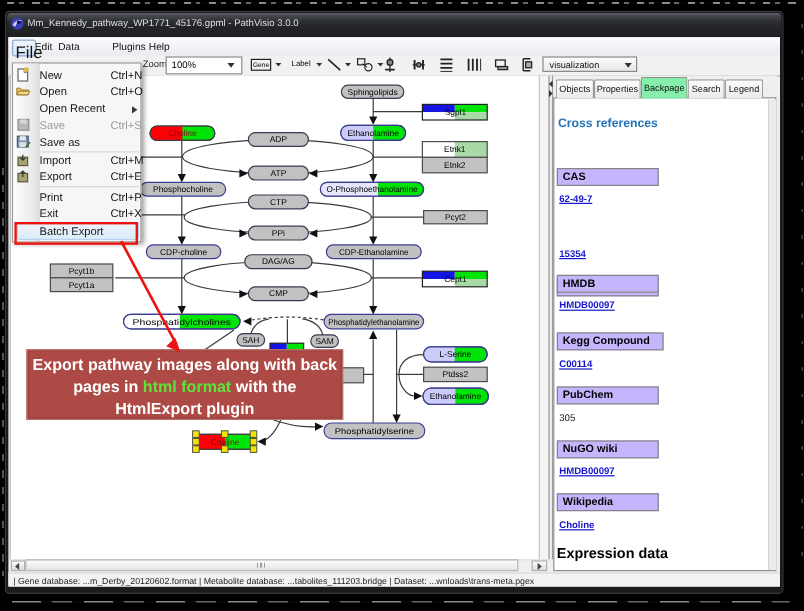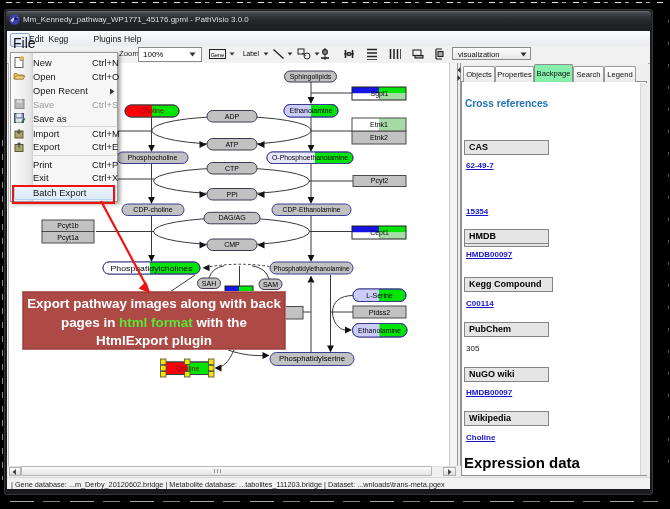--- a/index.html
+++ b/index.html
@@ -12,21 +12,21 @@
 .menubar span{position:absolute;top:3px;}
 .filebox{position:absolute;z-index:2;left:10px;top:33px;width:18px;height:12px;border:1px solid #89a7cc;background:linear-gradient(#f2f7fd,#d8e6f7);border-radius:2px;}
 .toolbar{position:absolute;left:7px;top:46px;width:643px;height:17px;background:#f1f1f2;border-bottom:1px solid #a8a8a8;}
 .combo{position:absolute;background:#fff;border:1px solid #8a8a8a;font-size:8px;}
 .statusbar{position:absolute;left:7px;top:477px;width:643px;height:11px;background:#f2f2f2;border-top:1px solid #d8d8d8;font-size:7.3px;color:#1c1c1c;}
 .canvas{position:absolute;left:8px;top:63px;width:441px;height:403px;background:#ffffff;border-left:1px solid #b8b8b8;box-sizing:border-box;}
 .hscroll{position:absolute;left:8px;top:466px;width:449px;height:11px;background:#f0f0f0;border-top:1px solid #e0e0e0;}
 .panel{position:absolute;left:461px;top:63px;width:187px;height:413px;background:#efefef;}
 .tab{position:absolute;border:1px solid #9a9a9a;border-bottom:none;background:linear-gradient(#fdfdfd,#e9e9e9);font-size:7.6px;color:#111;text-align:center;border-radius:2px 2px 0 0;}
 .pcontent{position:absolute;left:461px;top:81px;width:186px;height:395px;background:#fff;border:1px solid #8f8f8f;box-sizing:border-box;}
-.sbox{position:absolute;left:464px;width:85px;height:15px;background:#e5e5e5;border:1px solid #858585;box-sizing:border-box;font-weight:bold;font-size:9px;color:#000;padding-left:4px;line-height:13px;}
+.sbox{position:absolute;left:464px;width:85px;height:15px;background:#c4b5fd;border:1px solid #858585;box-sizing:border-box;font-weight:bold;font-size:9px;color:#000;padding-left:4px;line-height:13px;}
 .slink{position:absolute;left:466px;font-size:8px;color:#1414cc;text-decoration:underline;font-weight:bold;}
 .menu{position:absolute;left:10px;top:52px;width:108px;height:150px;background:#f6f6f6;border:1px solid #9a9a9a;box-sizing:border-box;box-shadow:2px 2px 4px rgba(0,0,0,.4);z-index:20;}
 .redbox{position:absolute;left:22px;top:291px;width:264px;height:59px;background:#ad4a46;border:1px solid #c0706c;box-shadow:inset 0 0 0 1px #94403c;z-index:30;box-sizing:border-box;text-align:center;color:#fff;font-weight:bold;font-size:13.4px;line-height:18.6px;padding-top:3px;}
 .grn{color:#5ae636;}
 svg{position:absolute;}
 </style></head>
 <body>
 
 <div class="abs" style="left:6px;top:2px;width:658px;height:1px;background:repeating-linear-gradient(90deg,#e4e4e4 0 6px,#0a0a0a 6px 10px,#aaaaaa 10px 14px,#0a0a0a 14px 21px);"></div>
 <div class="abs" style="left:10px;top:501px;width:648px;height:1px;background:repeating-linear-gradient(90deg,#a8a8a8 0 24px,#0a0a0a 24px 33px,#7e7e7e 33px 50px,#0a0a0a 50px 60px);"></div>
@@ -39,21 +39,21 @@
 <svg class="abs" style="left:8px;top:13px;" width="13" height="13" viewBox="0 0 13 13">
 <circle cx="6.5" cy="6.5" r="5.2" fill="#3a3fb0"></circle>
 <path d="M2.5 8 C4 4.5 8 3 11 4.5 C9 4 5.5 5.5 5 9 Z" fill="#c8d4f2"></path>
 <circle cx="7.6" cy="5.6" r="1.5" fill="#10124a"></circle>
 </svg>
 <div class="titletxt">Mm_Kennedy_pathway_WP1771_45176.gpml - PathVisio 3.0.0</div>
 
 <div class="contentbg"></div>
 <div class="menubar">
 <span style="left:22px;">Edit</span>
-    <span style="left:41.5px;">Kegg</span>
+    <span style="left:41.5px;">Data</span>
     <span style="left:63.5px;margin-top:40px;">View</span>
     <span style="left:86.5px;">Plugins</span>
     <span style="left:117px;">Help</span>
 </div>
 <div class="filebox"></div>
 <div class="abs" style="left:13px;top:34.5px;font-size:14px;color:#111;z-index:3;">File</div>
 
 <div class="toolbar"></div>
 
 <div class="abs" style="left:119px;top:49px;font-size:7.8px;color:#222;">Zoom:</div>
@@ -359,36 +359,36 @@
 <div class="sbox" style="top:229px;">HMDB</div>
 <div class="slink" style="top:250px;">HMDB00097</div>
 <div class="sbox" style="top:277px;width:89px;">Kegg Compound</div>
 <div class="slink" style="top:299px;">C00114</div>
 <div class="sbox" style="top:322px;">PubChem</div>
 <div class="abs" style="left:466px;top:344px;font-size:8px;color:#111;">305</div>
 <div class="sbox" style="top:367px;">NuGO wiki</div>
 <div class="slink" style="top:388px;">HMDB00097</div>
 <div class="sbox" style="top:411px;">Wikipedia</div>
 <div class="slink" style="top:433px;">Choline</div>
-<div class="abs" style="left:464px;top:454px;font-size:15px;font-weight:bold;color:#000;">Expression data</div>
+<div class="abs" style="left:464px;top:454px;font-size:12px;font-weight:bold;color:#000;">Expression data</div>
 
 <div class="hscroll"></div>
 <div class="abs" style="left:9px;top:467px;width:12px;height:9px;background:linear-gradient(#fdfdfd,#dadada);border:1px solid #b0b0b0;box-sizing:border-box;"></div>
 <svg class="abs" style="left:12px;top:469px;" width="5" height="6" viewBox="0 0 5 6">
     <path d="M4 0 L0.5 3 L4 6 Z" fill="#444"></path>
   </svg>
 <div class="abs" style="left:443px;top:467px;width:13px;height:9px;background:linear-gradient(#fdfdfd,#dadada);border:1px solid #b0b0b0;box-sizing:border-box;"></div>
 <svg class="abs" style="left:447px;top:469px;" width="5" height="6" viewBox="0 0 5 6">
     <path d="M1 0 L4.5 3 L1 6 Z" fill="#444"></path>
   </svg>
 <div class="abs" style="left:21px;top:466px;width:411px;height:10px;background:linear-gradient(#fcfcfc,#e4e4e4);border:1px solid #b6b6b6;box-sizing:border-box;border-radius:1px;"></div>
 <div class="abs" style="left:214px;top:469px;width:8px;height:4px;background:repeating-linear-gradient(90deg,#999 0 1px,transparent 1px 3px);"></div>
 
 <div class="statusbar">
-    <span style="position:absolute;left:4px;top:2px;">| Gene database: ...m_Derby_20120602.bridge | Metabolite database: ...tabolites_111203.bridge | Dataset: ...wnloads\trans-meta.pgex</span>
+    <span style="position:absolute;left:4px;top:2px;">| Gene database: ...m_Derby_20120602.format | Metabolite database: ...tabolites_111203.bridge | Dataset: ...wnloads\trans-meta.pgex</span>
   </div>
 
 <div class="menu">
 <div class="abs" style="left:0;top:0;width:21px;height:148px;background:linear-gradient(90deg,#fcfcfc,#e9e9e9 85%,#dddddd);border-right:1px solid #d2d2d2;"></div>
 <div class="abs" style="left:3px;top:132px;width:100px;height:13px;background:linear-gradient(#eef4fc,#dcebfa);border:1px solid #b5d3f0;border-radius:2px;"></div>
 </div>
 <svg class="abs" style="left:10px;top:52px;z-index:21;" width="112" height="150" viewBox="0 0 112 150">
 <g font-family="Liberation Sans,sans-serif" font-size="9.3" fill="#141414">
 <text x="23" y="13.5">New</text>
       <text x="82" y="13.5">Ctrl+N</text>

